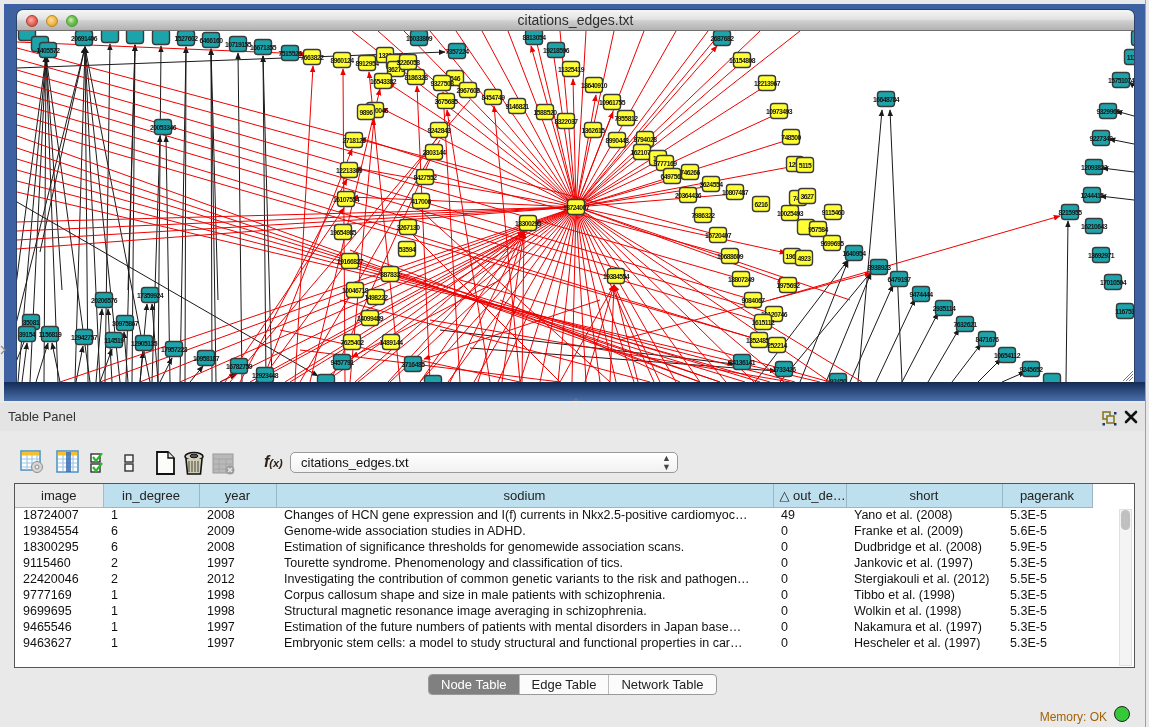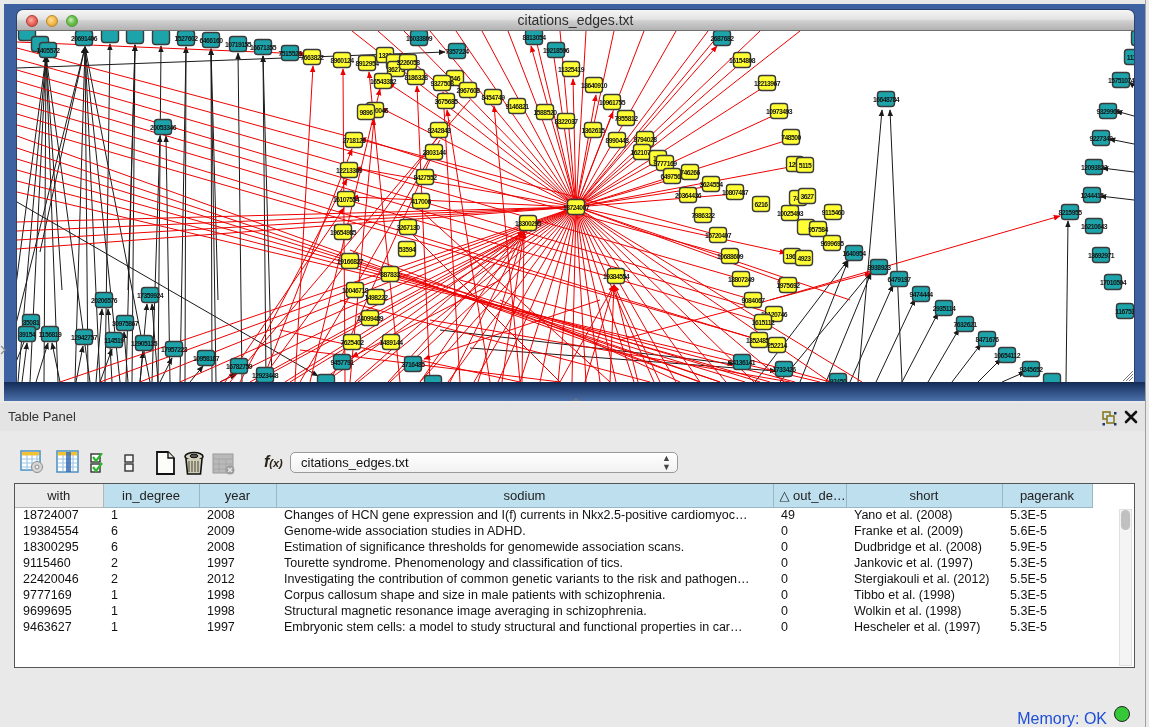--- a/index.html
+++ b/index.html
@@ -26,21 +26,21 @@
 th.c0 { background:#eaeaea; border-color:#b5b5b5; border-left:none; }
 td { height:16px; font-size:12.5px; color:#111; white-space:nowrap; overflow:hidden; padding-left:8px; }
 col.c0 { width:88px; } col.c1 { width:96px; } col.c2 { width:77px; } col.c3 { width:497px; }
 col.c4 { width:73px; } col.c5 { width:156px; } col.c6 { width:90px; }
 #vscroll { position:absolute; right:2px; top:25px; width:13px; height:157px; background:#f4f4f4; border:1px solid #e0e0e0; }
 #vthumb { position:absolute; left:1px; top:0px; width:9px; height:20px; background:#c0c0c0; border-radius:5px; }
 #tabs { position:absolute; left:428px; top:273px; height:21px; display:flex; border:1px solid #999; border-radius:4px; overflow:hidden; background:#fbfbfb; }
 #tabs div { padding:2px 12px 0 12px; font-size:13px; color:#222; border-right:1px solid #bbb; }
 #tabs div.sel { background:#808080; color:#fff; }
 #tabs div:last-child { border-right:none; }
-#mem { position:absolute; right:42px; top:309px; font-size:16px; color:#1d4ed8; }
+#mem { position:absolute; right:42px; top:309px; font-size:12px; color:#a16207; }
 #memdot { position:absolute; right:19px; top:305px; width:16px; height:16px; border-radius:50%; background:#35c93a; border:1.5px solid #222; }
 #rightstrip { position:absolute; right:0; top:0; width:4px; height:727px; background:#e9e9e9; border-left:1px solid #a0a0a0; }
 .icon { position:absolute; }
 </style></head>
 <body>
 <div id="desk">
     <div id="deskshadow"></div>
   </div>
 <div id="win">
   <div id="titlebar">
@@ -608,21 +608,21 @@
           <col class="c0">
           <col class="c1">
           <col class="c2">
           <col class="c3">
           <col class="c4">
           <col class="c5">
           <col class="c6">
         </colgroup>
       <tbody>
           <tr>
-            <th class="c0">with</th>
+            <th class="c0">image</th>
             <th>in_degree</th>
             <th>year</th>
             <th>sodium</th>
             <th style="text-align:right;padding-left:6px;">△ out_de…</th>
             <th>short</th>
             <th>pagerank</th>
           </tr>
       <tr>
             <td class="c0">18724007</td>
             <td class="c1">1</td>
@@ -680,30 +680,44 @@
 <tr>
             <td class="c0">9699695</td>
             <td class="c1">1</td>
             <td class="c2">1998</td>
             <td class="c3">Structural magnetic resonance image averaging in schizophrenia.</td>
             <td class="c4">0</td>
             <td class="c5">Wolkin et al. (1998)</td>
             <td class="c6">5.3E-5</td>
           </tr>
 <tr>
+            <td class="c0">9465546</td>
+            <td class="c1">1</td>
+            <td class="c2">1997</td>
+            <td class="c3">Estimation of the future numbers of patients with mental disorders in Japan base…</td>
+            <td class="c4">0</td>
+            <td class="c5">Nakamura et al. (1997)</td>
+            <td class="c6">5.3E-5</td>
+          </tr>
+<tr>
             <td class="c0">9463627</td>
             <td class="c1">1</td>
             <td class="c2">1997</td>
             <td class="c3">Embryonic stem cells: a model to study structural and functional properties in car…</td>
             <td class="c4">0</td>
             <td class="c5">Hescheler et al. (1997)</td>
             <td class="c6">5.3E-5</td>
           </tr>
     </tbody>
       </table>
     <div id="vscroll">
         <div id="vthumb"></div>
       </div>
   </div>
+  <div id="tabs">
+    <div class="sel">Node Table</div>
+      <div>Edge Table</div>
+      <div>Network Table</div>
+  </div>
   <div id="mem">Memory: OK</div>
     <div id="memdot"></div>
 </div>
 <div id="rightstrip"></div>
 
 </body></html>

